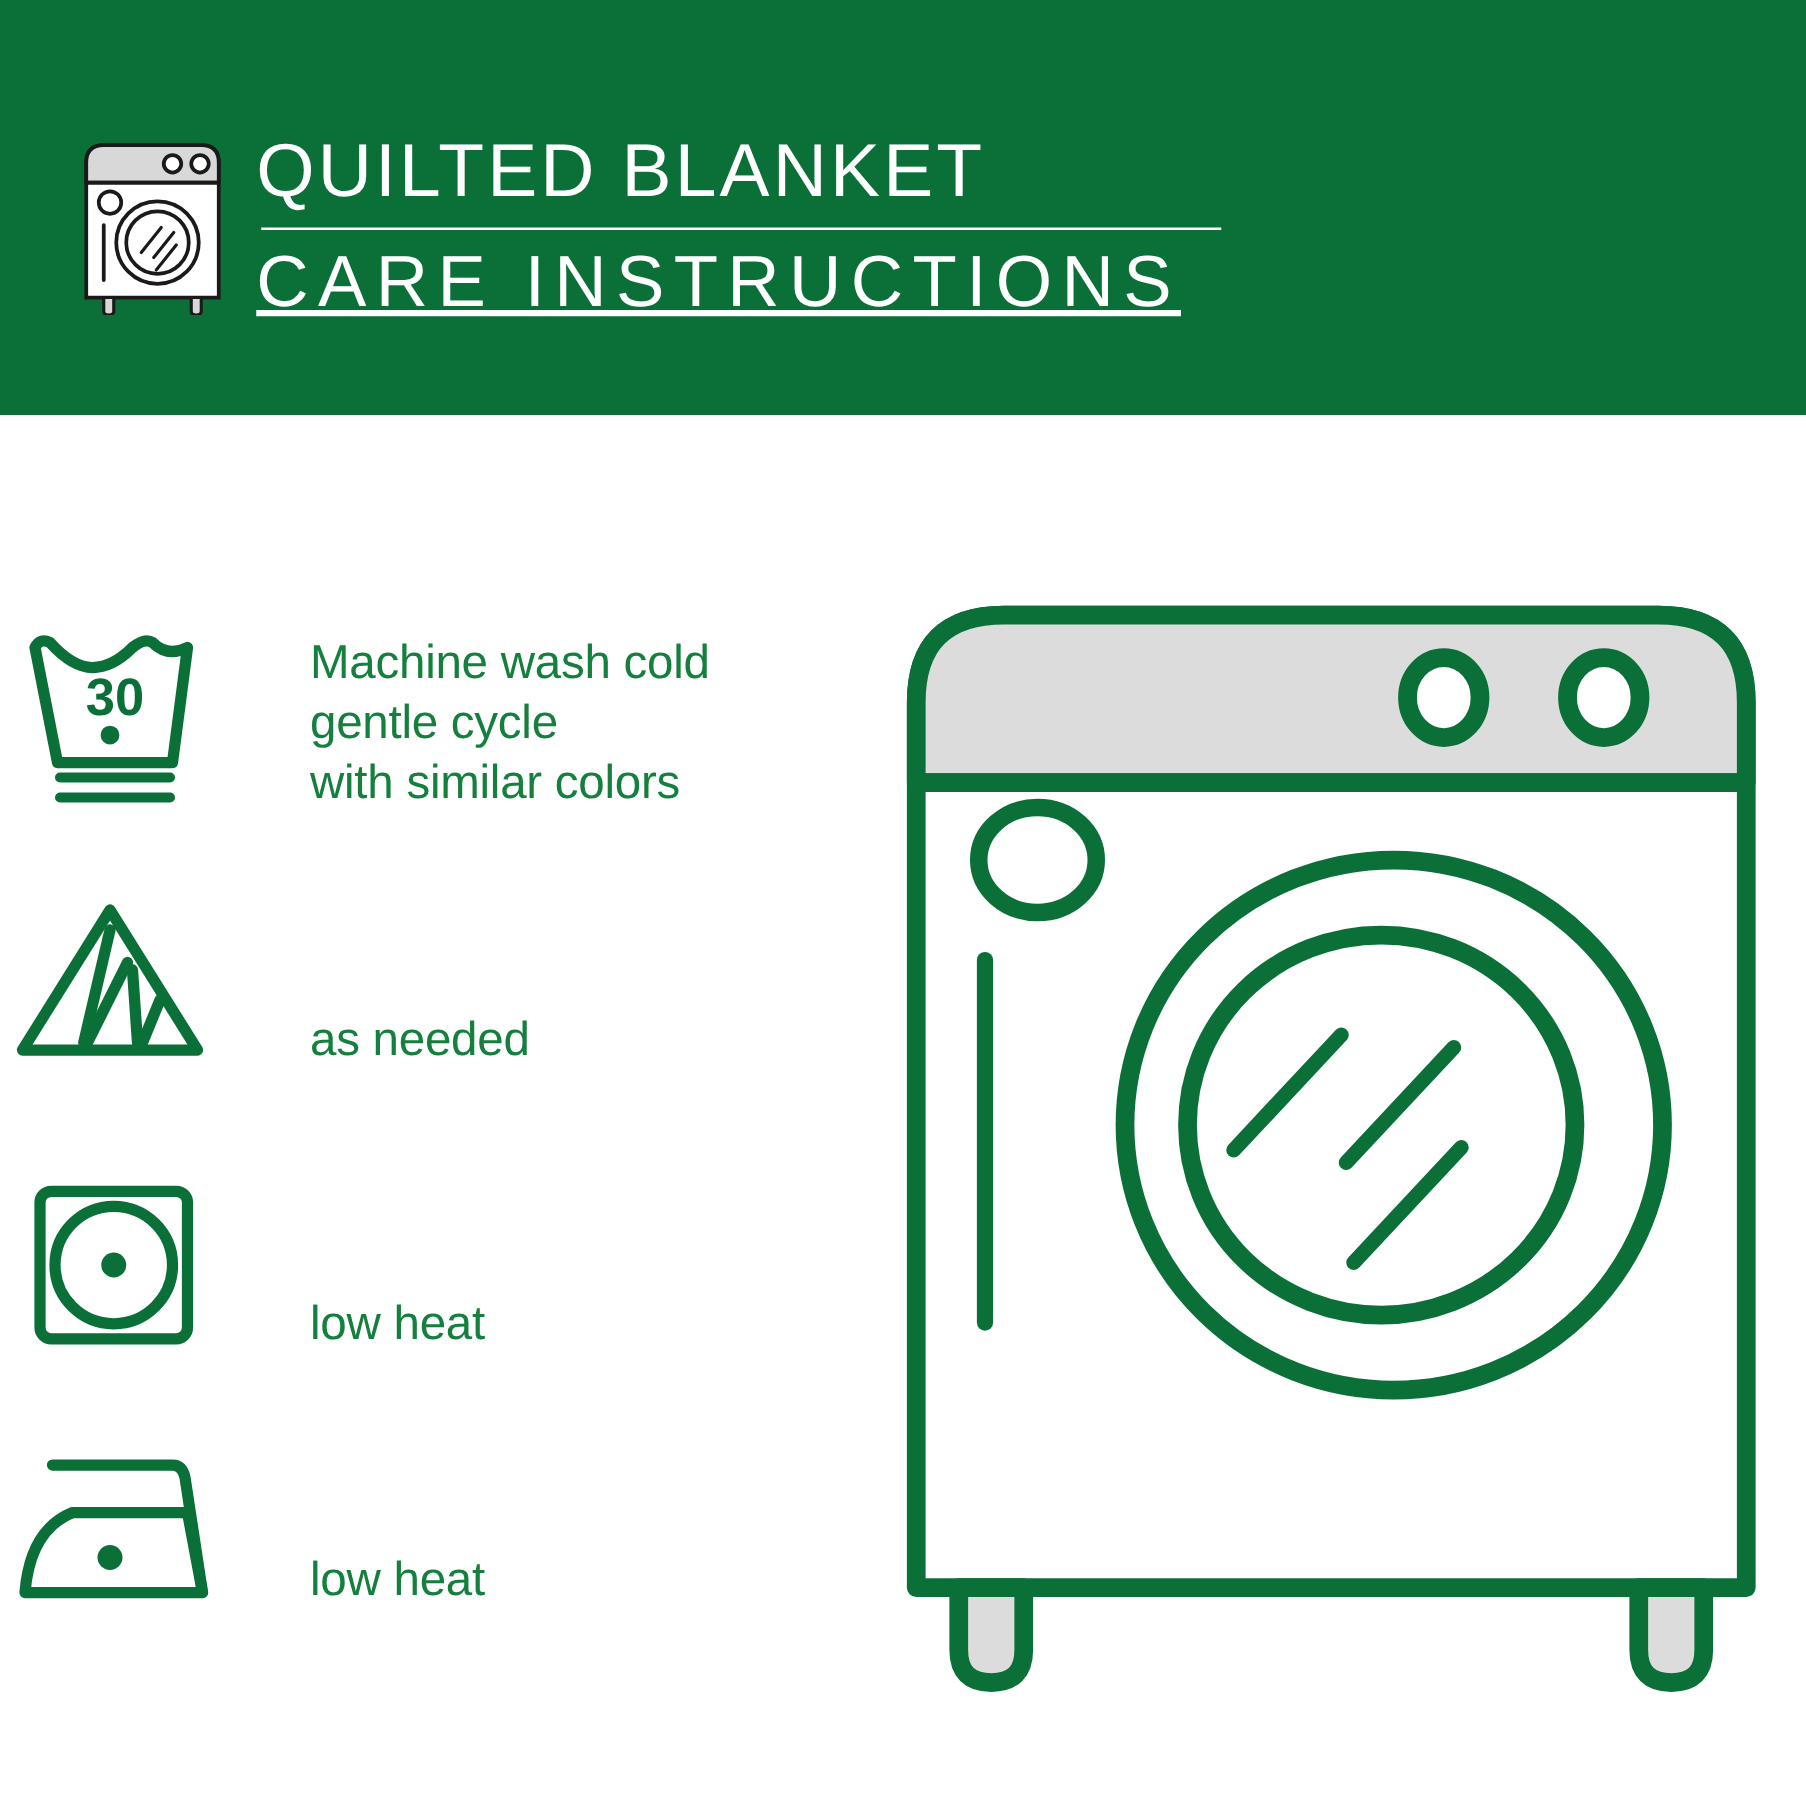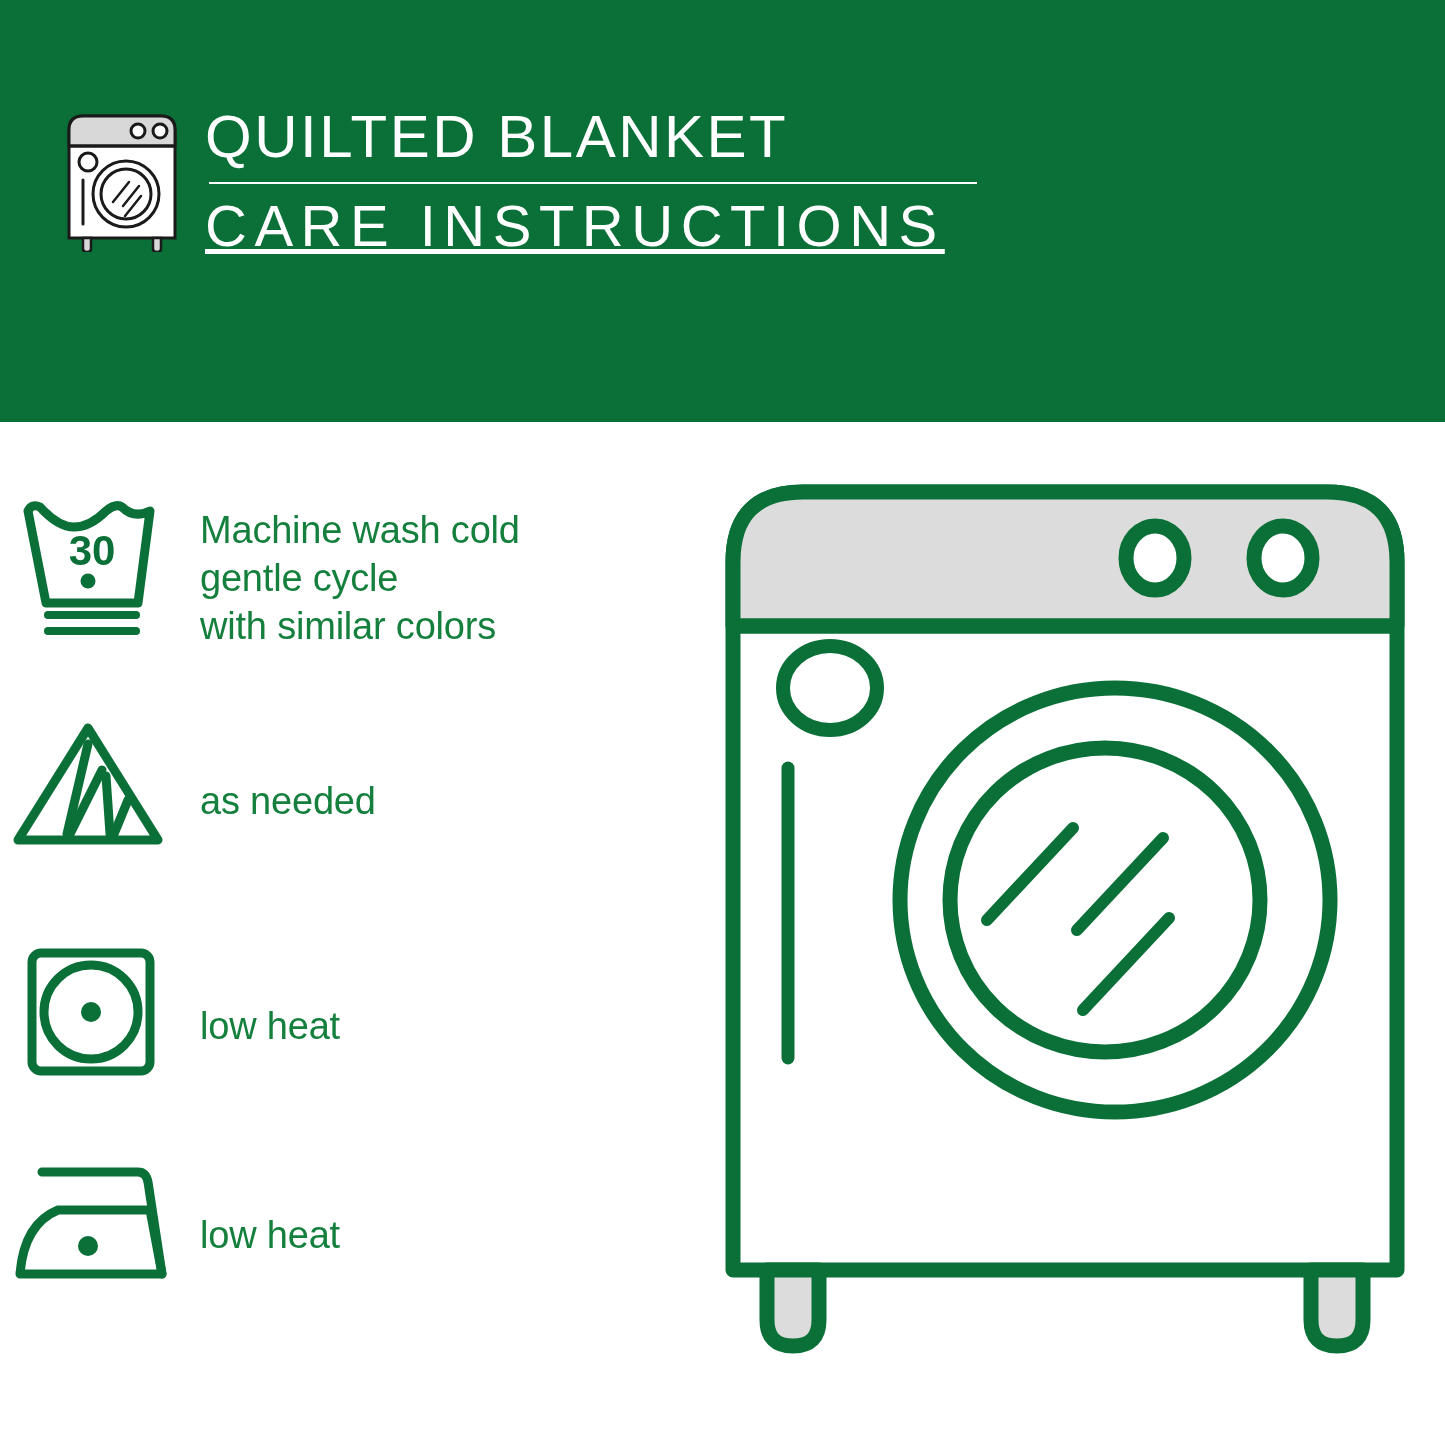--- a/index.html
+++ b/index.html
@@ -17,21 +17,21 @@
     background: #ffffff;
     overflow: hidden;
   }
 
   
   #header {
     position: absolute;
     left: 0;
     top: 0;
     width: 1445px;
-    height: 422px;
+    height: 332px;
     background: #0a7038;
   }
   #header-logo {
     position: absolute;
     left: 63px;
     top: 104px;
     width: 118px;
     height: 148px;
   }
   #header-text {
@@ -72,21 +72,22 @@
     left: 0;
     top: 346px;
     width: 700px;
     height: 1099px;
   }
   .care-row {
     position: absolute;
     left: 0;
     width: 700px;
     display: flex;
-    align-items: center;
+    align-items: flex-end;
+    gap: 48px;
   }
   .care-icon {
     width: 190px;
     flex: 0 0 190px;
     display: flex;
     justify-content: center;
     align-items: center;
   }
   .care-text {
     flex: 1 1 auto;

